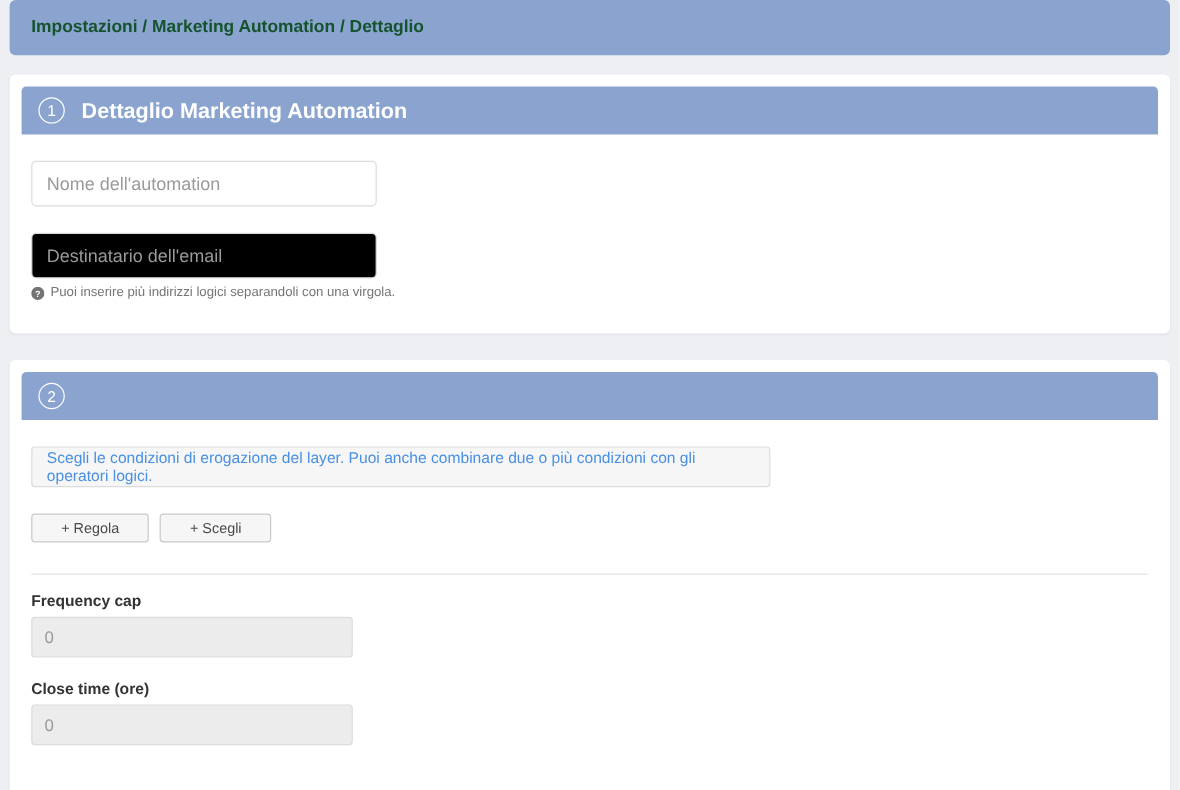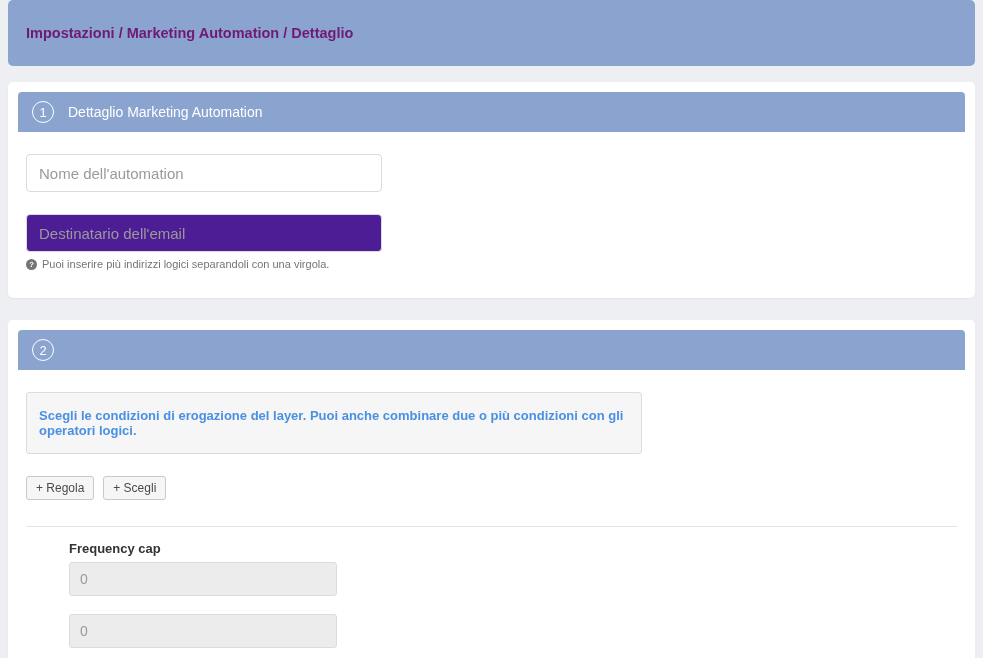--- a/index.html
+++ b/index.html
@@ -9,24 +9,24 @@
       font-size: 14px;
       color: #333;
       padding: 0;
     }
     .page {
       width: 983px;
       padding: 0 8px 8px 8px;
     }
     .header-bar {
       background: #8aa4cf;
-      color: #701a75;
+      color: #14532d;
       font-weight: 700;
       font-size: 14.5px;
-      padding: 25px 18px;
+      padding: 15px 18px;
       border-radius: 5px;
       margin-bottom: 16px;
     }
     .card {
       background: #fff;
       border-radius: 5px;
       padding: 10px;
       margin-bottom: 22px;
       box-shadow: 0 1px 2px rgba(0,0,0,0.05);
     }
@@ -45,68 +45,68 @@
       height: 22px;
       border: 1.8px solid #fff;
       border-radius: 50%;
       display: inline-flex;
       align-items: center;
       justify-content: center;
       font-size: 13px;
       font-weight: 400;
     }
     .section-title {
-      font-weight: 400;
-      font-size: 14px;
+      font-weight: 700;
+      font-size: 18px;
     }
     .body-pad {
       padding: 0 8px 18px 8px;
     }
     .input-text {
-      width: 356px;
+      width: 288px;
       height: 38px;
       padding: 7px 12px;
       font-size: 15px;
       color: #555;
       border: 1px solid #dcdcdc;
       border-radius: 4px;
       background: #fff;
     }
     .input-text::placeholder { color: #9a9a9a; }
     .input-disabled {
-      background: #4c1d95;
+      background: #000000;
       color: #9a9a9a;
     }
     .row-gap { margin-bottom: 22px; }
     .helper-row {
       display: flex;
       align-items: center;
       gap: 5px;
       font-size: 11px;
       color: #757575;
       margin-top: 6px;
     }
     .helper-row svg { width: 11px; height: 11px; }
     .info-banner {
       background: #f6f6f6;
       border: 1px solid #dcdcdc;
       color: #4a90e2;
-      font-weight: 700;
+      font-weight: 400;
       font-size: 13px;
-      padding: 15px 12px;
+      padding: 1px 12px;
       border-radius: 3px;
       max-width: 616px;
       margin-bottom: 22px;
     }
     .small-btn {
       font-size: 12px;
       background: #f6f6f6;
       border: 1px solid #c9c9c9;
       border-radius: 3px;
-      padding: 4px 9px;
+      padding: 4px 24px;
       color: #4a4a4a;
       cursor: pointer;
       margin-right: 5px;
     }
     hr.sep {
       border: none;
       border-top: 1px solid #e4e4e4;
       margin: 26px 0 14px 0;
     }
     .field-label {
@@ -119,21 +119,21 @@
     .num-input {
       width: 268px;
       height: 34px;
       background: #ececec;
       border: 1px solid #dcdcdc;
       border-radius: 3px;
       padding: 6px 10px;
       font-size: 14px;
       color: #9a9a9a;
     }
-    .field-block { margin-bottom: 18px; margin-left: 43px; }
+    .field-block { margin-bottom: 18px; }
   </style>
 </head>
 <body>
 
 <div class="page">
 
   <div class="header-bar">Impostazioni / Marketing Automation / Dettaglio</div>
 
   <div class="card">
     <div class="section-header">
@@ -170,18 +170,19 @@
       </div>
 
       <hr class="sep">
 
       <div class="field-block">
         <label class="field-label">Frequency cap</label>
         <input type="text" class="num-input" value="0" style="">
       </div>
 
       <div class="field-block">
+        <label class="field-label">Close time (ore)</label>
         <input type="text" class="num-input" value="0" style="">
       </div>
     </div>
   </div>
 
 </div>
 
 </body></html>

